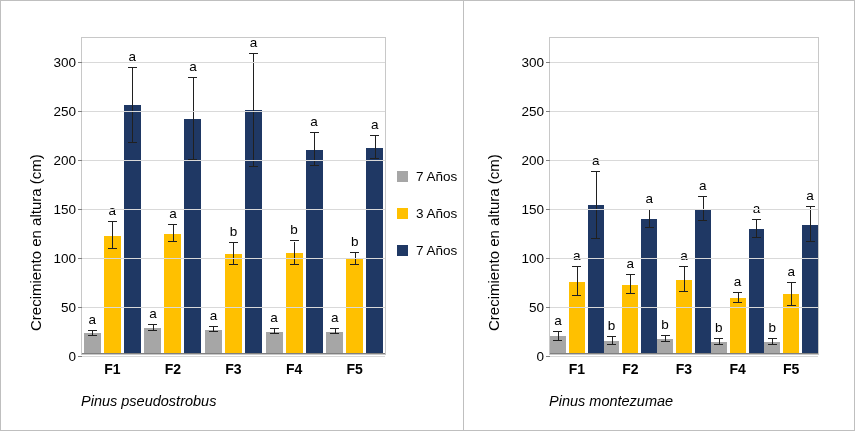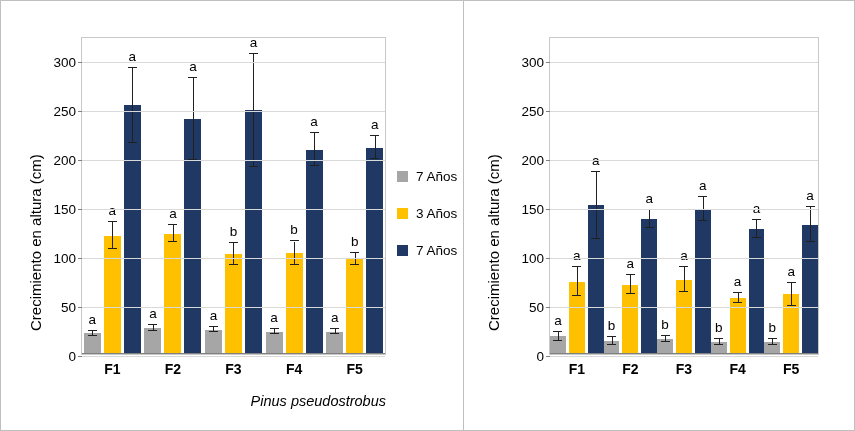--- a/index.html
+++ b/index.html
@@ -140,21 +140,21 @@
     top: 100%;
     margin-top: 7px;
     left: 0; right: 0;
     text-align: center;
     font-size: 14px;
     font-weight: bold;
     color: #000000;
   }
   .xtitle {
     position: absolute;
-    text-align: right;
+    text-align: left;
     font-size: 14.5px;
     font-style: italic;
     color: #000000;
   }
   .legend {
     position: absolute;
     font-size: 13.5px;
   }
   .legend-item {
     display: flex;
@@ -506,15 +506,16 @@
         <div class="ytick" style="top: 122.308px;">200</div>
         <div class="gridline" style="top: 73.3846px;"></div>
         <div class="tickmark" style="top: 73.3846px;"></div>
         <div class="ytick" style="top: 73.3846px;">250</div>
         <div class="gridline" style="top: 24.4615px;"></div>
         <div class="tickmark" style="top: 24.4615px;"></div>
         <div class="ytick" style="top: 24.4615px;">300</div>
         <div class="axisline-bottom"></div>
       </div>
 
+    <div class="xtitle" style="left:86px; top:392px; width:270px;">Pinus montezumae</div>
   </div>
 
 </div>
 
 </body></html>

